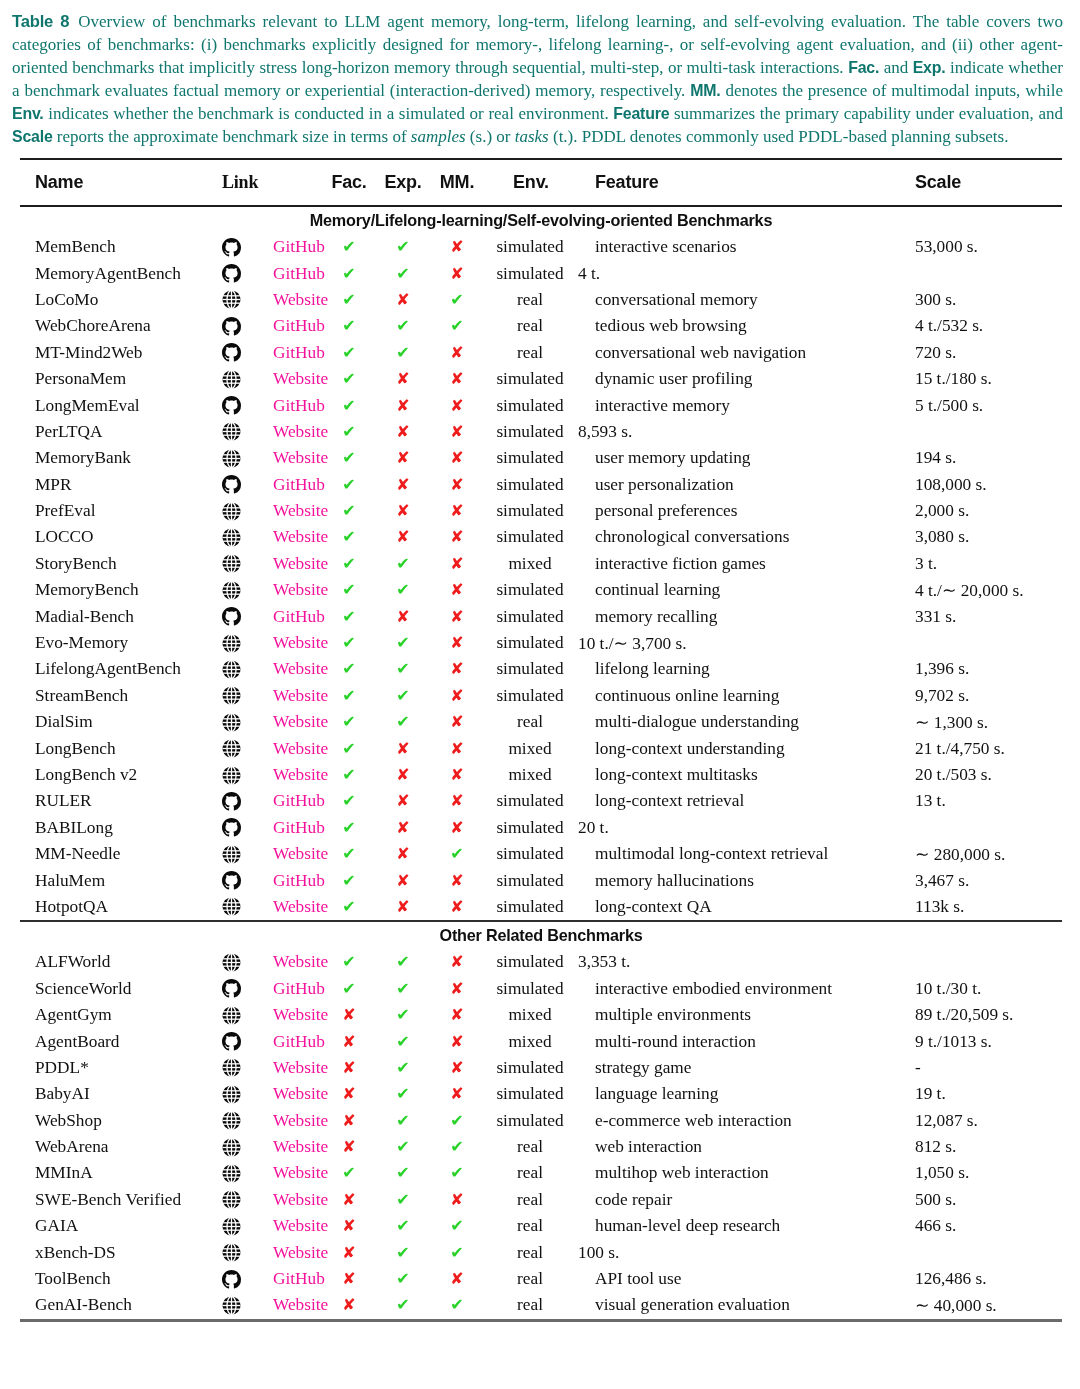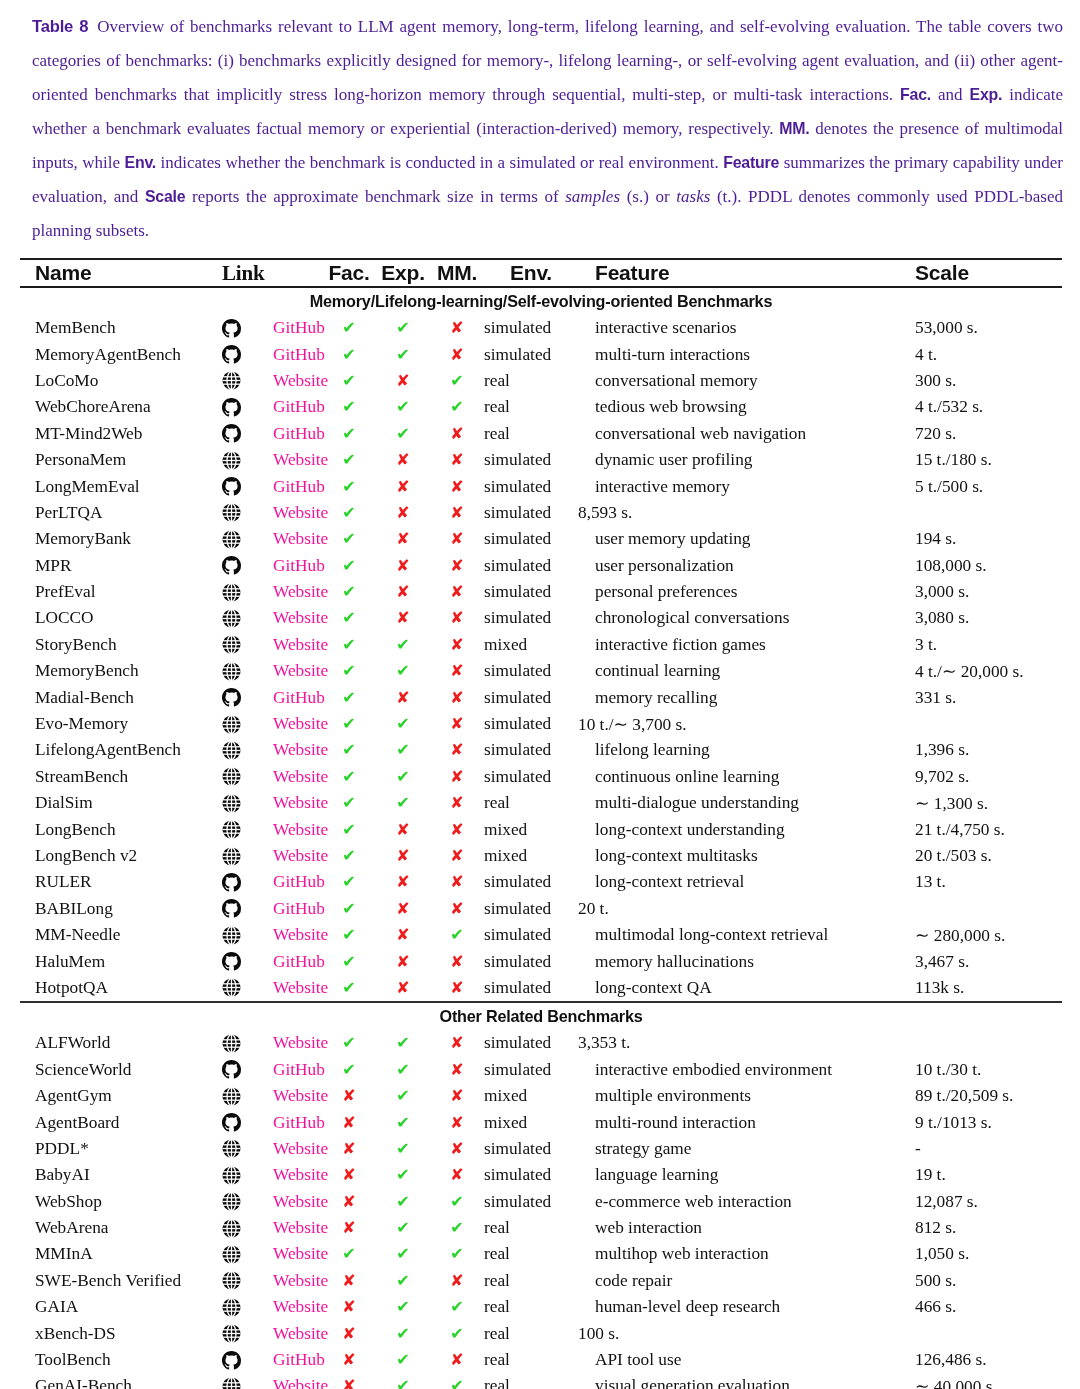--- a/index.html
+++ b/index.html
@@ -2,23 +2,23 @@
 <html style="--link-color: #f3129b; --check-color: #28d228; --cross-color: #ee1c1c;"><head>
 <meta charset="utf-8">
 <style>
   * { margin:0; padding:0; box-sizing:border-box; }
   html, body { background:#ffffff; }
   body { width:1080px; font-family:"Liberation Serif", serif; color:#111; }
   .page { width:1080px; min-height:1389px; background:#fff; overflow:hidden; }
 
   
   .caption {
-    margin:10px 17px 0 32px;
-    font-size:17px; line-height:34px;
-    text-align:justify; color:#4c1d95;
+    margin:10px 17px 0 12px;
+    font-size:17px; line-height:23px;
+    text-align:justify; color:#0f766e;
   }
   .caption .seg-label {
     font-family:"Liberation Sans", sans-serif;
     font-weight:700; font-size:15.9px; letter-spacing:-0.2px;
   }
   .caption > span:first-child { margin-right:9px; font-size:16.6px; }
   .caption .seg-italic { font-style:italic; }
 
   
   .btable { margin:10px 18px 0 20px; width:1042px; }
@@ -31,34 +31,34 @@
   .trow {
     display:grid;
     grid-template-columns:187px 100px 54px 54px 54px 94px 337px 1fr;
     align-items:center;
     height:26.4px;
     padding-left:15px;
     font-size:17.3px;
     white-space:nowrap;
   }
   .thead {
-    height:26px;
+    height:45px;
     font-family:"Liberation Sans", sans-serif;
-    font-weight:700; font-size:21px; letter-spacing:-0.2px;
+    font-weight:700; font-size:18px; letter-spacing:-0.2px;
   }
   .section-title {
     height:27px; display:flex; align-items:center; justify-content:center;
     font-family:"Liberation Sans", sans-serif;
     font-weight:700; font-size:16.2px; letter-spacing:-0.2px;
     color:#101010;
     text-align:right;
   }
   .cell { overflow:visible; }
   .c-fac, .c-exp, .c-mm { text-align:center; }
-  .c-env { text-align:left; padding-right:2px; }
+  .c-env { text-align:center; padding-right:2px; }
   .thead .c-env { text-align:center; padding-right:0; }
   .c-feature { padding-left:17px; }
   .c-scale { padding-left:0; }
 
   .mark {
     font-family:"DejaVu Sans", sans-serif;
     font-size:16px; font-weight:700; line-height:1;
   }
   .mark.check { color:var(--check-color,#28d228); }
   .mark.cross { color:var(--cross-color,#ee1c1c); }
@@ -116,21 +116,20 @@
               <svg viewBox="0 0 16 16" aria-hidden="true">
                 <path fill="#0a0a0a" d="M8 0C3.58 0 0 3.58 0 8c0 3.54 2.29 6.53 5.47 7.59.4.07.55-.17.55-.38 0-.19-.01-.82-.01-1.49-2.01.37-2.53-.49-2.69-.94-.09-.23-.48-.94-.82-1.13-.28-.15-.68-.52-.01-.53.63-.01 1.08.58 1.23.82.72 1.21 1.87.87 2.33.66.07-.52.28-.87.51-1.07-1.78-.2-3.64-.89-3.64-3.95 0-.87.31-1.59.82-2.15-.08-.2-.36-1.02.08-2.12 0 0 .67-.21 2.2.82.64-.18 1.32-.27 2-.27s1.36.09 2 .27c1.53-1.04 2.2-.82 2.2-.82.44 1.1.16 1.92.08 2.12.51.56.82 1.27.82 2.15 0 3.07-1.87 3.75-3.65 3.95.29.25.54.73.54 1.48 0 1.07-.01 1.93-.01 2.2 0 .21.15.46.55.38A8.01 8.01 0 0 0 16 8c0-4.42-3.58-8-8-8z"></path>
               </svg>
             </span>
             <span class="ltext">GitHub</span>
           </div>
           <div class="cell c-fac mark check">✔</div>
           <div class="cell c-exp mark check">✔</div>
           <div class="cell c-mm mark cross">✘</div>
           <div class="cell c-env">simulated</div>
-          <div class="cell c-feature">multi-turn interactions</div>
           <div class="cell c-scale">4 t.</div>
         </div>
         <div class="trow">
           <div class="cell c-name">LoCoMo</div>
           <div class="cell c-link">
             <span class="licon">
               <svg viewBox="0 0 16 16" aria-hidden="true">
                 <circle cx="8" cy="8" r="7.6" fill="#0a0a0a"></circle>
                 <g stroke="#ffffff" stroke-width="1.1" fill="none">
                   <line x1="8" y1="0.4" x2="8" y2="15.6"></line>
@@ -304,21 +303,21 @@
                 </g>
               </svg>
             </span>
             <span class="ltext">Website</span>
           </div>
           <div class="cell c-fac mark check">✔</div>
           <div class="cell c-exp mark cross">✘</div>
           <div class="cell c-mm mark cross">✘</div>
           <div class="cell c-env">simulated</div>
           <div class="cell c-feature">personal preferences</div>
-          <div class="cell c-scale">3,000 s.</div>
+          <div class="cell c-scale">2,000 s.</div>
         </div>
         <div class="trow">
           <div class="cell c-name">LOCCO</div>
           <div class="cell c-link">
             <span class="licon">
               <svg viewBox="0 0 16 16" aria-hidden="true">
                 <circle cx="8" cy="8" r="7.6" fill="#0a0a0a"></circle>
                 <g stroke="#ffffff" stroke-width="1.1" fill="none">
                   <line x1="8" y1="0.4" x2="8" y2="15.6"></line>
                   <ellipse cx="8" cy="8" rx="3.8" ry="7.6"></ellipse>

